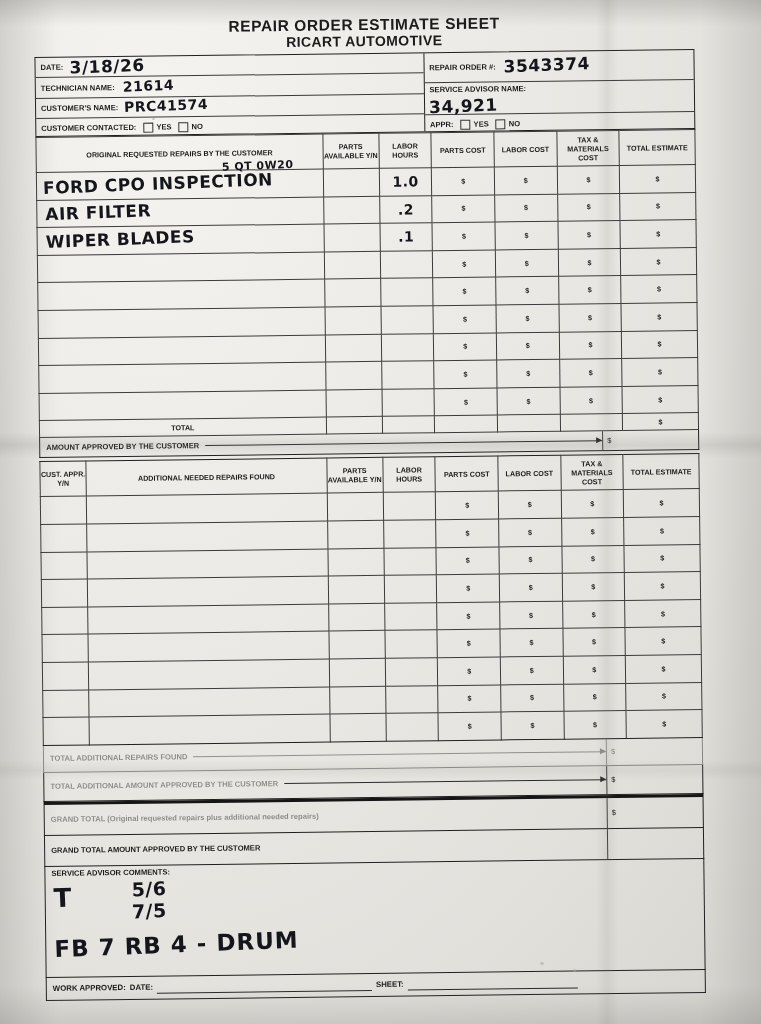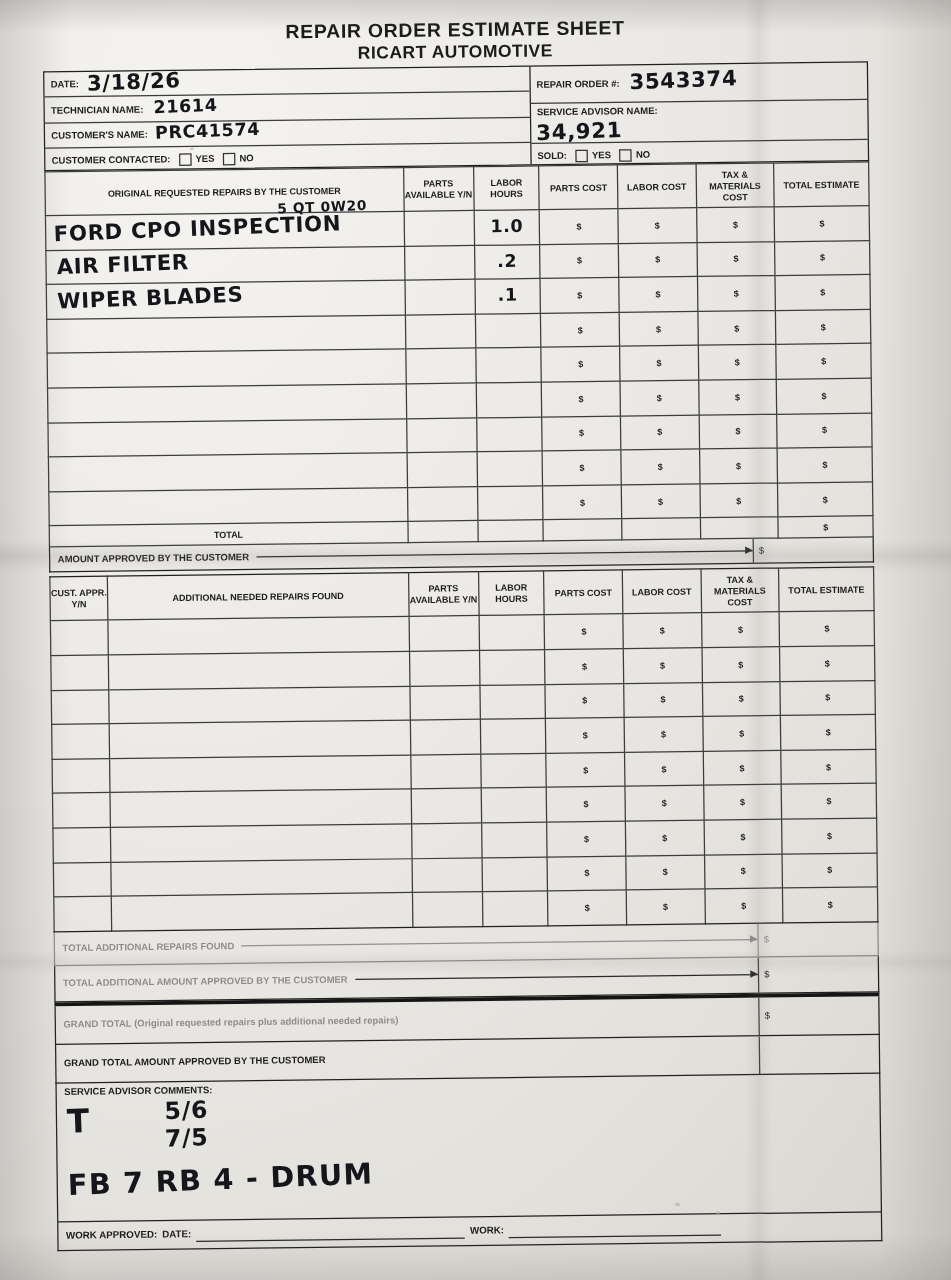--- a/index.html
+++ b/index.html
@@ -243,21 +243,21 @@
       <div class="hdr-right">
         <div class="hrow" style="height:29px;">
           <span>REPAIR ORDER #:</span>
           <span class="hw hw-lg" style="margin-left:8px;margin-top:-3px;">3543374</span>
         </div>
         <div class="hrow" style="height:29px;align-items:flex-start;padding-top:2px;">
           <span>SERVICE ADVISOR NAME:</span>
           <span class="hw hw-lg" style="position:absolute;left:4px;top:13px;">34,921</span>
         </div>
         <div class="hrow last">
-          <span>SOLD:</span>
+          <span>APPR:</span>
           <span class="cb"></span>
           <span>YES</span>
           <span class="cb"></span>
           <span>NO</span>
         </div>
       </div>
     </div>
 
     <table class="grid">
       <colgroup>
@@ -534,21 +534,21 @@
       <span class="hw" style="position:absolute;left:8px;top:16px;font-size:26px;">T</span>
       <span class="hw" style="position:absolute;left:86px;top:12px;font-size:19px;">5/6</span>
       <span class="hw" style="position:absolute;left:86px;top:34px;font-size:19px;">7/5</span>
       <span class="hw" style="position:absolute;left:8px;top:66px;font-size:23px;letter-spacing:1px;">FB 7   RB 4 - DRUM</span>
     </div>
 
     <div class="footer">
       <span>WORK APPROVED:</span>
       <span>DATE:</span>
       <span class="uline" style="width:215px;"></span>
-      <span>WORK:</span>
+      <span>SHEET:</span>
       <span class="uline" style="width:170px;"></span>
     </div>
 
   </div>
 
   <div class="fold fold-h1"></div>
   <div class="fold fold-h2"></div>
   <div class="fold fold-v1"></div>
   <div class="fold shade-left"></div>
   <div class="fold shade-top"></div>

